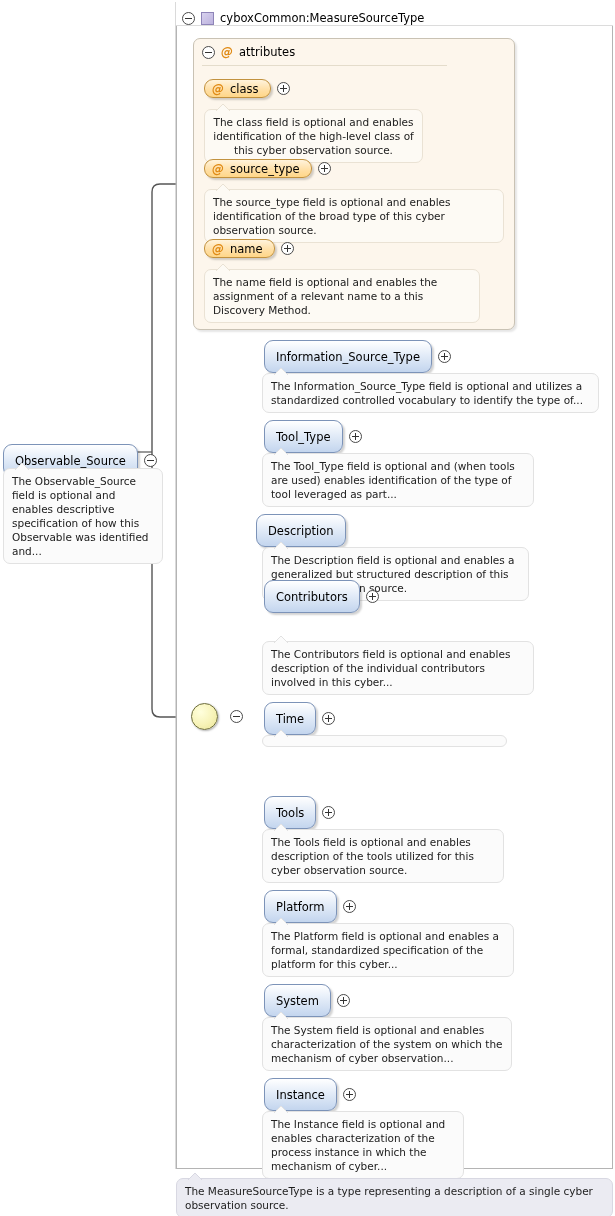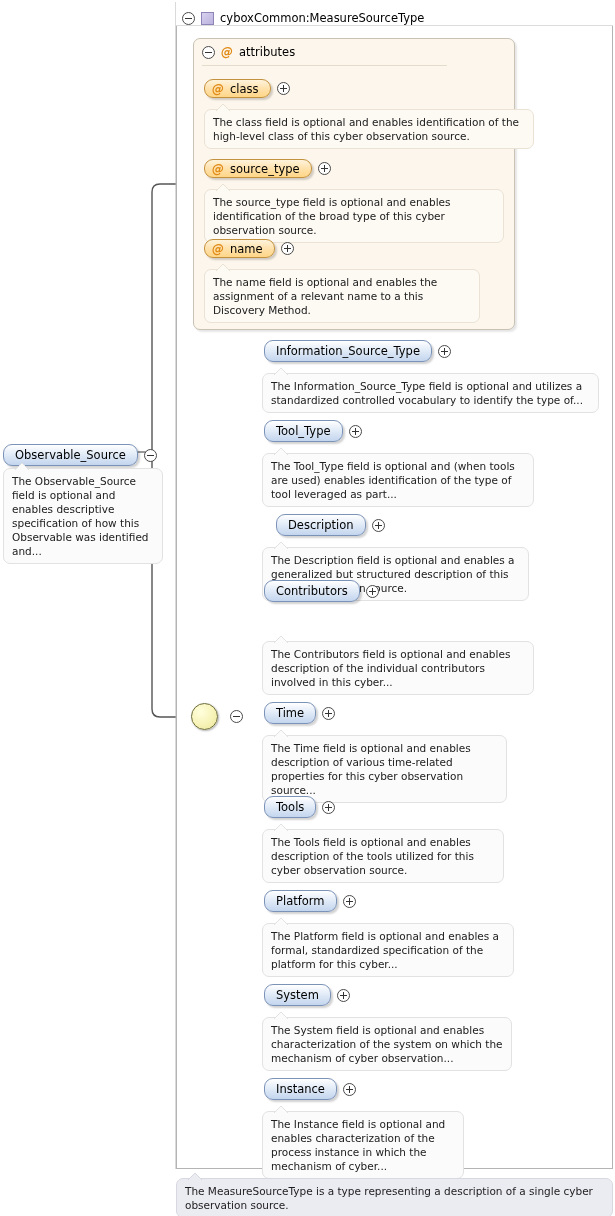--- a/index.html
+++ b/index.html
@@ -137,21 +137,21 @@
     background: linear-gradient(to bottom,#fff3dc 0%, #ffe0a8 55%, #ffd688 100%);
     box-shadow: 2px 2px 2px rgba(0,0,0,0.18);
     font-size: 11.5px;
     color: #000000;
     white-space: nowrap;
   }
   
   .pill-elem {
     display: inline-flex;
     align-items: center;
-    height: 22px;
+    height: 33px;
     padding: 0 11px;
     border: 1px solid #7c93b8;
     border-radius: 9px;
     background: linear-gradient(to bottom,#ffffff 0%, #e3ecf8 45%, #c3d5ee 100%);
     box-shadow: 2px 2px 2px rgba(0,0,0,0.18);
     font-size: 11.5px;
     color: #000000;
     white-space: nowrap;
   }
 
@@ -274,21 +274,21 @@
     </div>
     <div class="attr-head-rule"></div>
 
     <div class="pill-row" style="left:10px; top:40px;">
       <span class="pill-attr">
         <span class="at-sign">@</span>
         <span>class</span>
       </span>
       <span class="toggle plus"></span>
     </div>
-    <div class="note on-cream" style="left:10px; top:70px; width:330px;">
+    <div class="note on-cream" style="left:10px; top:70px; width:219px;text-align:center;">
       <svg class="notch-svg" width="16" height="8">
         <path d="M1,8 L8,1 L15,8" fill="#fdfaf4" stroke="#eae2d4" stroke-width="1"></path>
         <path d="M2,8 L14,8" stroke="#fdfaf4" stroke-width="2"></path>
       </svg>
       <span>The class field is optional and enables identification of the high-level class of this cyber observation source.</span>
     </div>
 
     <div class="pill-row" style="left:10px; top:120px;">
       <span class="pill-attr">
         <span class="at-sign">@</span>
@@ -344,21 +344,21 @@
     <span class="toggle plus"></span>
   </div>
   <div class="note" style="left:262px; top:453px; width:272px;">
     <svg class="notch-svg" width="16" height="8">
       <path d="M1,8 L8,1 L15,8" fill="#fbfbfb" stroke="#e2e2e2" stroke-width="1"></path>
       <path d="M2,8 L14,8" stroke="#fbfbfb" stroke-width="2"></path>
     </svg>
     <span>The Tool_Type field is optional and (when tools are used) enables identification of the type of tool leveraged as part...</span>
   </div>
 
-  <div class="pill-row" style="left:276px; top:514px;">
+  <div class="pill-row" style="left:256px; top:514px;flex-direction:column;">
     <span class="pill-elem">
       <span>Description</span>
     </span>
     <span class="toggle plus"></span>
   </div>
   <div class="note" style="left:262px; top:547px; width:267px;">
     <svg class="notch-svg" width="16" height="8">
       <path d="M1,8 L8,1 L15,8" fill="#fbfbfb" stroke="#e2e2e2" stroke-width="1"></path>
       <path d="M2,8 L14,8" stroke="#fbfbfb" stroke-width="2"></path>
     </svg>
@@ -383,21 +383,20 @@
     <span class="pill-elem">
       <span>Time</span>
     </span>
     <span class="toggle plus"></span>
   </div>
   <div class="note" style="left:262px; top:735px; width:245px;">
     <svg class="notch-svg" width="16" height="8">
       <path d="M1,8 L8,1 L15,8" fill="#fbfbfb" stroke="#e2e2e2" stroke-width="1"></path>
       <path d="M2,8 L14,8" stroke="#fbfbfb" stroke-width="2"></path>
     </svg>
-    <span>The Time field is optional and enables description of various time-related properties for this cyber observation source...</span>
   </div>
 
   <div class="pill-row" style="left:264px; top:796px;">
     <span class="pill-elem">
       <span>Tools</span>
     </span>
     <span class="toggle plus"></span>
   </div>
   <div class="note" style="left:262px; top:829px; width:242px;">
     <svg class="notch-svg" width="16" height="8">

